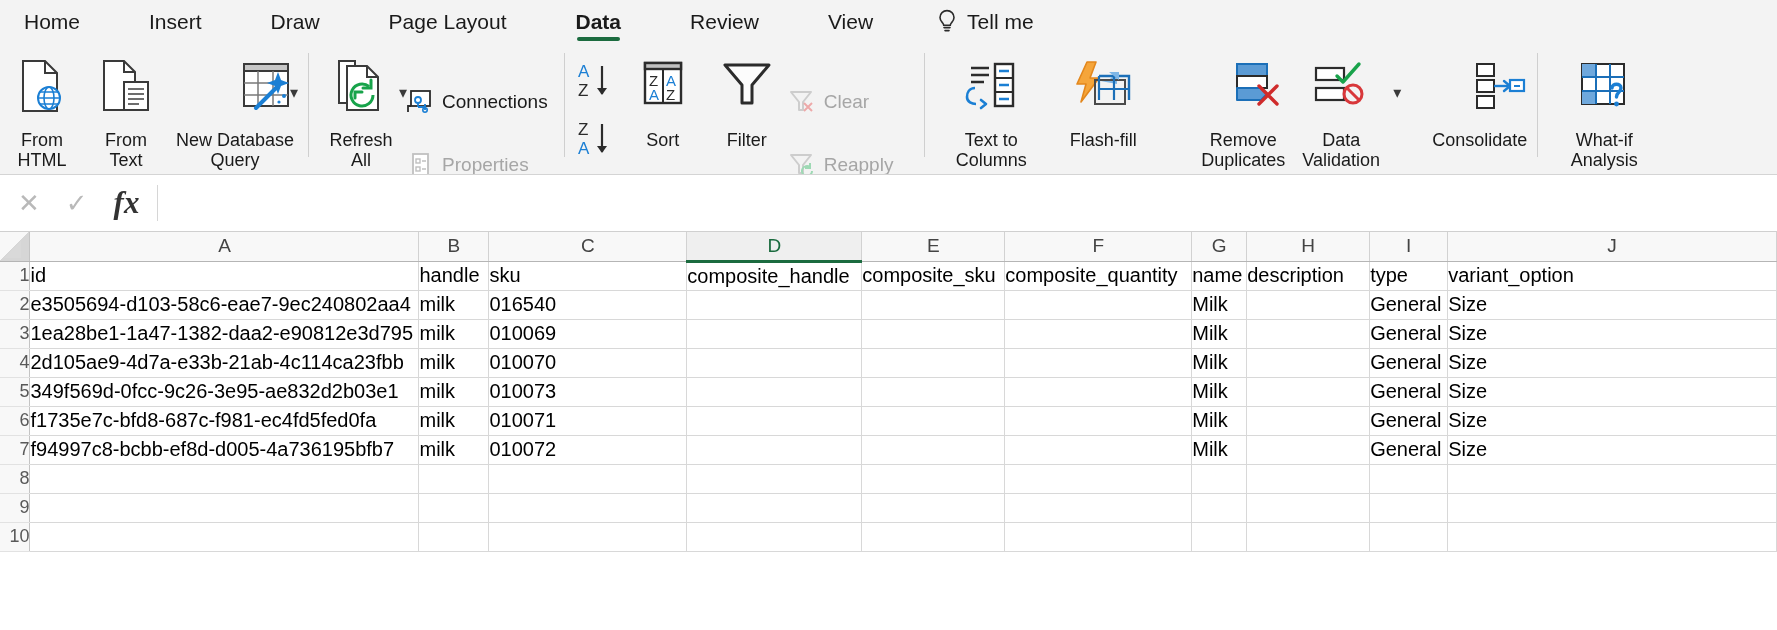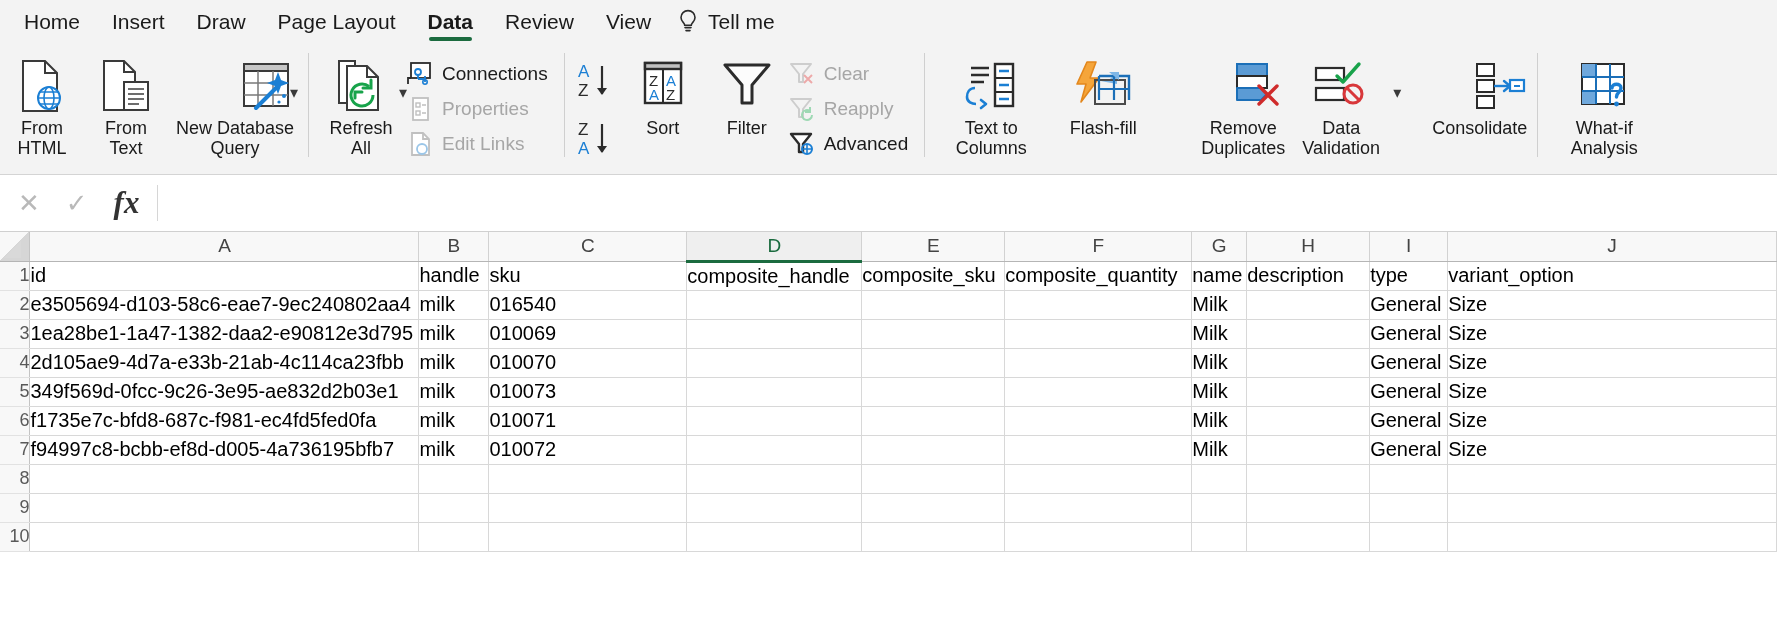--- a/index.html
+++ b/index.html
@@ -12,20 +12,21 @@
   }
 
   
   .ribbon-tabs {
     height: 43px;
     background: #f3f3f3;
     display: flex;
     align-items: center;
     padding-left: 8px;
     position: relative;
+    gap: 37px;
   }
   .tab {
     position: relative;
     height: 43px;
     display: flex;
     align-items: center;
     padding: 0 16px;
     font-size: 21px;
     color: #1a1a1a;
     white-space: nowrap;
@@ -71,21 +72,21 @@
     align-items: center;
     padding-top: 10px;
     cursor: default;
   }
   .bigbtn .ico { height: 58px; display: flex; align-items: center; justify-content: center; }
   .bigbtn .lbl {
     font-size: 18px;
     color: #1a1a1a;
     text-align: center;
     line-height: 1.12;
-    margin-top: 3px;
+    margin-top: 15px;
     white-space: pre-line;
   }
   .bigbtn.wide { width: 112px; }
   .bigbtn.xwide { width: 126px; align-items: flex-end; }
 
   .withcaret { display: flex; align-items: flex-start; }
   .caret {
     margin-top: 38px;
     margin-left: -4px;
     font-size: 16px;
@@ -100,20 +101,21 @@
     padding-top: 12px;
     gap: 5px;
   }
   .smallitem {
     display: flex; align-items: center; gap: 9px;
     height: 30px;
     padding-right: 6px;
     font-size: 19px;
     color: #1a1a1a;
     cursor: default;
+    margin-top: 28px;
   }
   .smallitem.disabled { color: #a6a6a6; }
   .smallitem .sico { width: 26px; height: 26px; flex: none; display:flex; align-items:center; justify-content:center;}
 
   
   .azcol { display: flex; flex-direction: column; justify-content: flex-start; padding-top: 14px; gap: 14px; }
   .azbtn { width: 46px; height: 44px; display: flex; align-items: center; justify-content: center; cursor: default;}
 
   
   .formula-bar {

